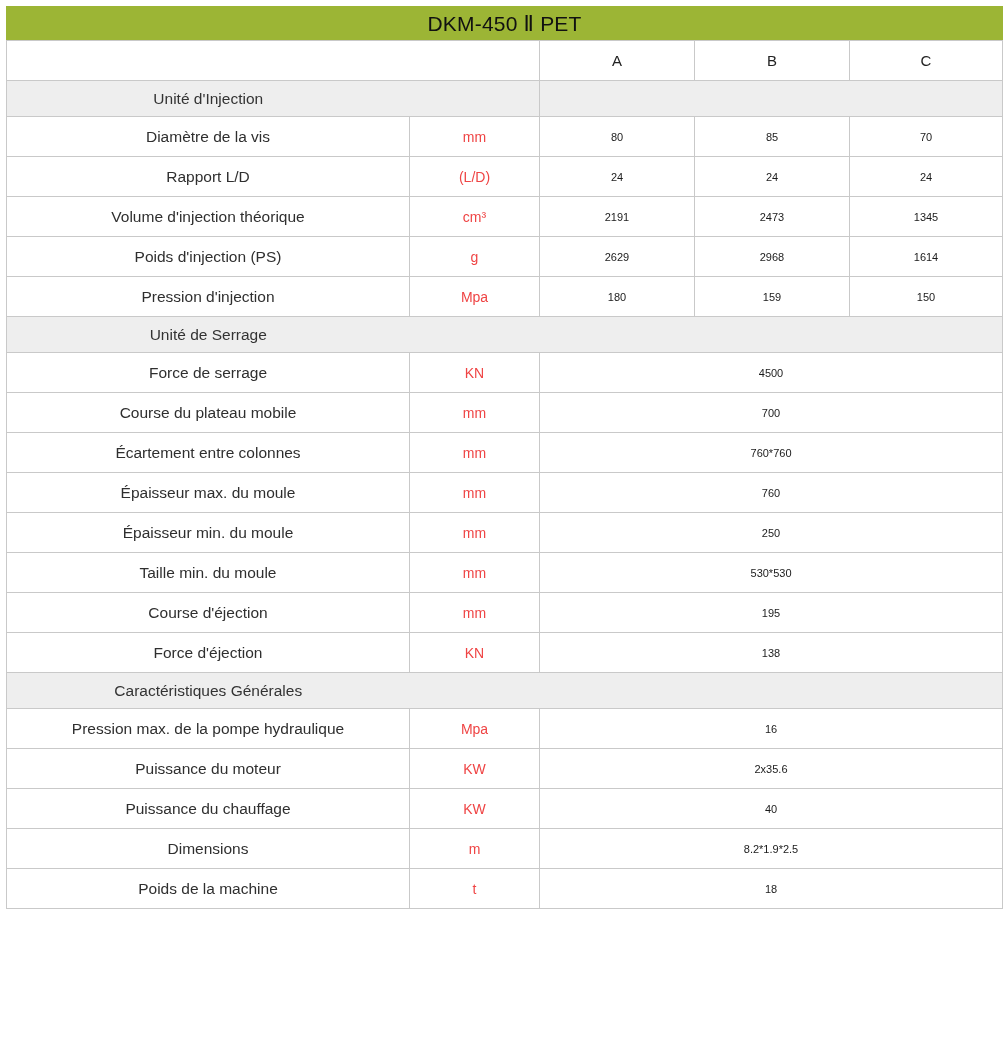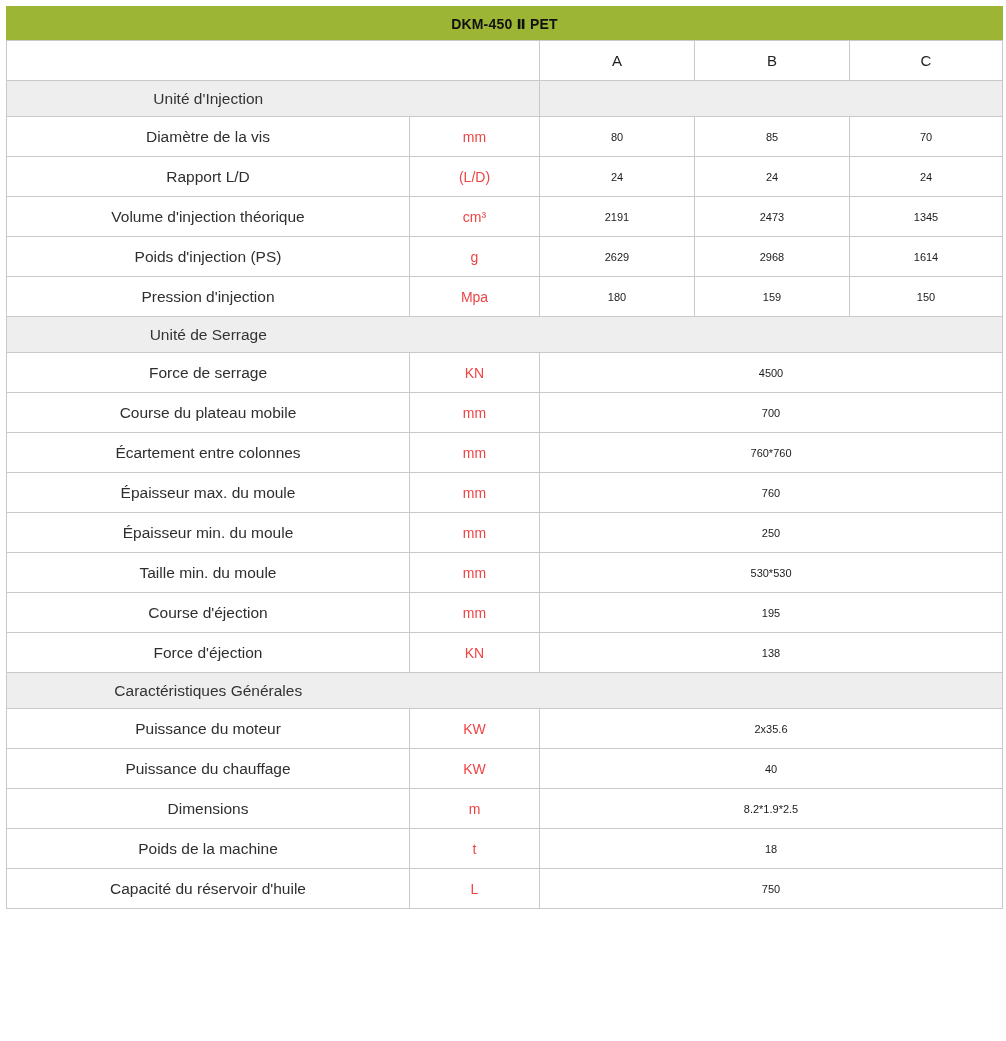--- a/index.html
+++ b/index.html
@@ -28,22 +28,22 @@
     padding: 0 4px;
     overflow: hidden;
     white-space: nowrap;
   }
 
   tr.title-row th {
     background: #9cb535;
     border-color: #9cb535;
     border-bottom-color: #c9c9c9;
     height: 33px;
-    font-size: 14px;
-    font-weight: bold;
+    font-size: 21px;
+    font-weight: normal;
     color: #111111;
     letter-spacing: 0.2px;
   }
 
   tr.col-header-row td {
     height: 39px;
     font-size: 15px;
     color: #222222;
   }
 
@@ -177,38 +177,38 @@
       <tr class="spec-row">
         <td class="cell-label">Force d'éjection</td>
         <td class="cell-unit">KN</td>
         <td class="cell-value" colspan="3">138</td>
       </tr>
       <tr class="section-row">
         <td class="section-label">Caractéristiques Générales</td>
         <td class="section-rest" colspan="4"></td>
       </tr>
       <tr class="spec-row">
+        <td class="cell-label">Pression max. de la pompe hydraulique</td>
+        <td class="cell-unit">Mpa</td>
+        <td class="cell-value" colspan="3">16</td>
+      </tr>
+      <tr class="spec-row">
         <td class="cell-label">Puissance du moteur</td>
         <td class="cell-unit">KW</td>
         <td class="cell-value" colspan="3">2x35.6</td>
       </tr>
       <tr class="spec-row">
         <td class="cell-label">Puissance du chauffage</td>
         <td class="cell-unit">KW</td>
         <td class="cell-value" colspan="3">40</td>
       </tr>
       <tr class="spec-row">
         <td class="cell-label">Dimensions</td>
         <td class="cell-unit">m</td>
         <td class="cell-value" colspan="3">8.2*1.9*2.5</td>
       </tr>
       <tr class="spec-row">
         <td class="cell-label">Poids de la machine</td>
         <td class="cell-unit">t</td>
         <td class="cell-value" colspan="3">18</td>
       </tr>
-      <tr class="spec-row">
-        <td class="cell-label">Capacité du réservoir d'huile</td>
-        <td class="cell-unit">L</td>
-        <td class="cell-value" colspan="3">750</td>
-      </tr>
     </tbody>
 </table>
 
 </body></html>

